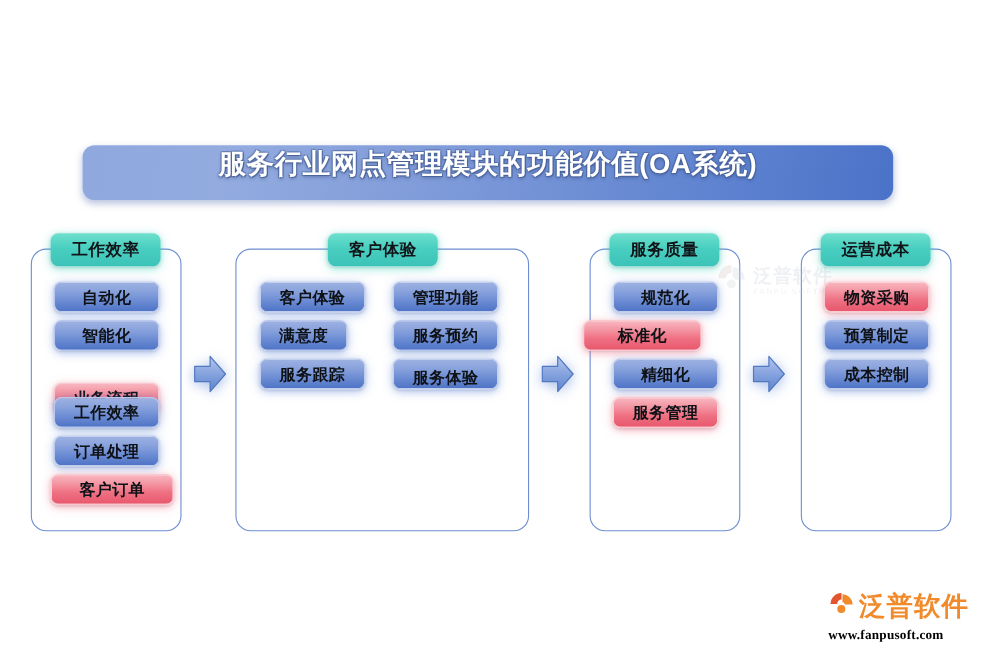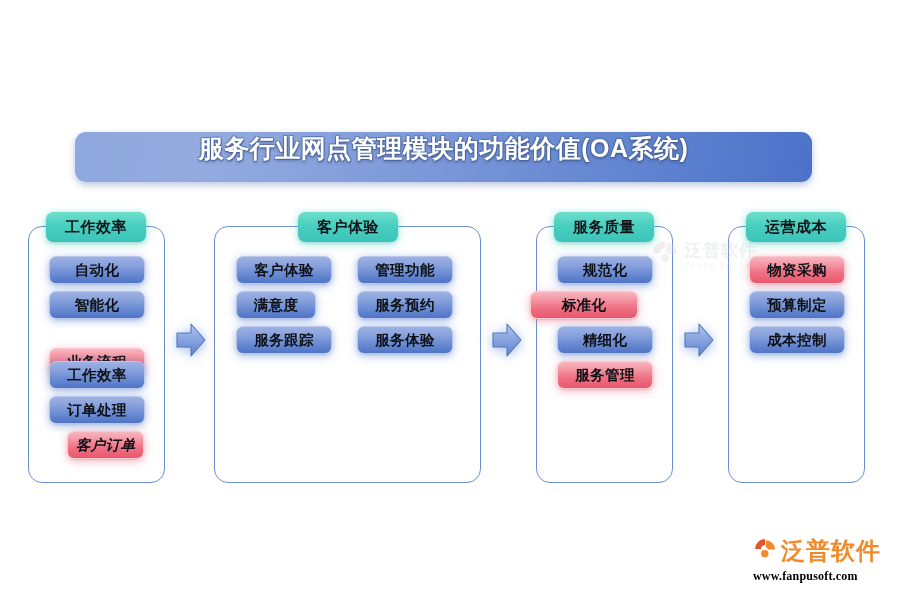--- a/index.html
+++ b/index.html
@@ -210,21 +210,21 @@
   </div>
   <div class="pill red" style="left:49px; top:326px; width:96px;margin-top:22px;">
     <span>业务流程</span>
   </div>
   <div class="pill blue" style="left:49px; top:361px; width:96px;">
     <span>工作效率</span>
   </div>
   <div class="pill blue" style="left:49px; top:396px; width:96px;">
     <span>订单处理</span>
   </div>
-  <div class="pill red" style="left:67px; top:431px; width:77px;font-style:italic;">
+  <div class="pill red" style="left:46px; top:431px; width:112px;">
     <span>客户订单</span>
   </div>
 
   <div class="arrow" style="left:176px; top:322px;">
     <svg width="30" height="36" viewBox="0 0 30 36" aria-hidden="true">
       <defs>
         <linearGradient id="ag1" x1="0" y1="0" x2="0" y2="1">
           <stop offset="0%" stop-color="#b4c6ed"></stop>
           <stop offset="45%" stop-color="#8aa6e0"></stop>
           <stop offset="100%" stop-color="#5c83cf"></stop>
@@ -246,21 +246,21 @@
   </div>
   <div class="pill blue" style="left:236px; top:291px; width:80px;">
     <span>满意度</span>
   </div>
   <div class="pill blue" style="left:357px; top:291px; width:96px;">
     <span>服务预约</span>
   </div>
   <div class="pill blue" style="left:236px; top:326px; width:96px;">
     <span>服务跟踪</span>
   </div>
-  <div class="pill blue" style="left:357px; top:326px; width:96px;">
+  <div class="pill blue" style="left:357px; top:326px; width:96px;align-items:flex-end;">
     <span>服务体验</span>
   </div>
 
   <div class="arrow" style="left:492px; top:322px;">
     <svg width="30" height="36" viewBox="0 0 30 36" aria-hidden="true">
       <defs>
         <linearGradient id="ag2" x1="0" y1="0" x2="0" y2="1">
           <stop offset="0%" stop-color="#b4c6ed"></stop>
           <stop offset="45%" stop-color="#8aa6e0"></stop>
           <stop offset="100%" stop-color="#5c83cf"></stop>

